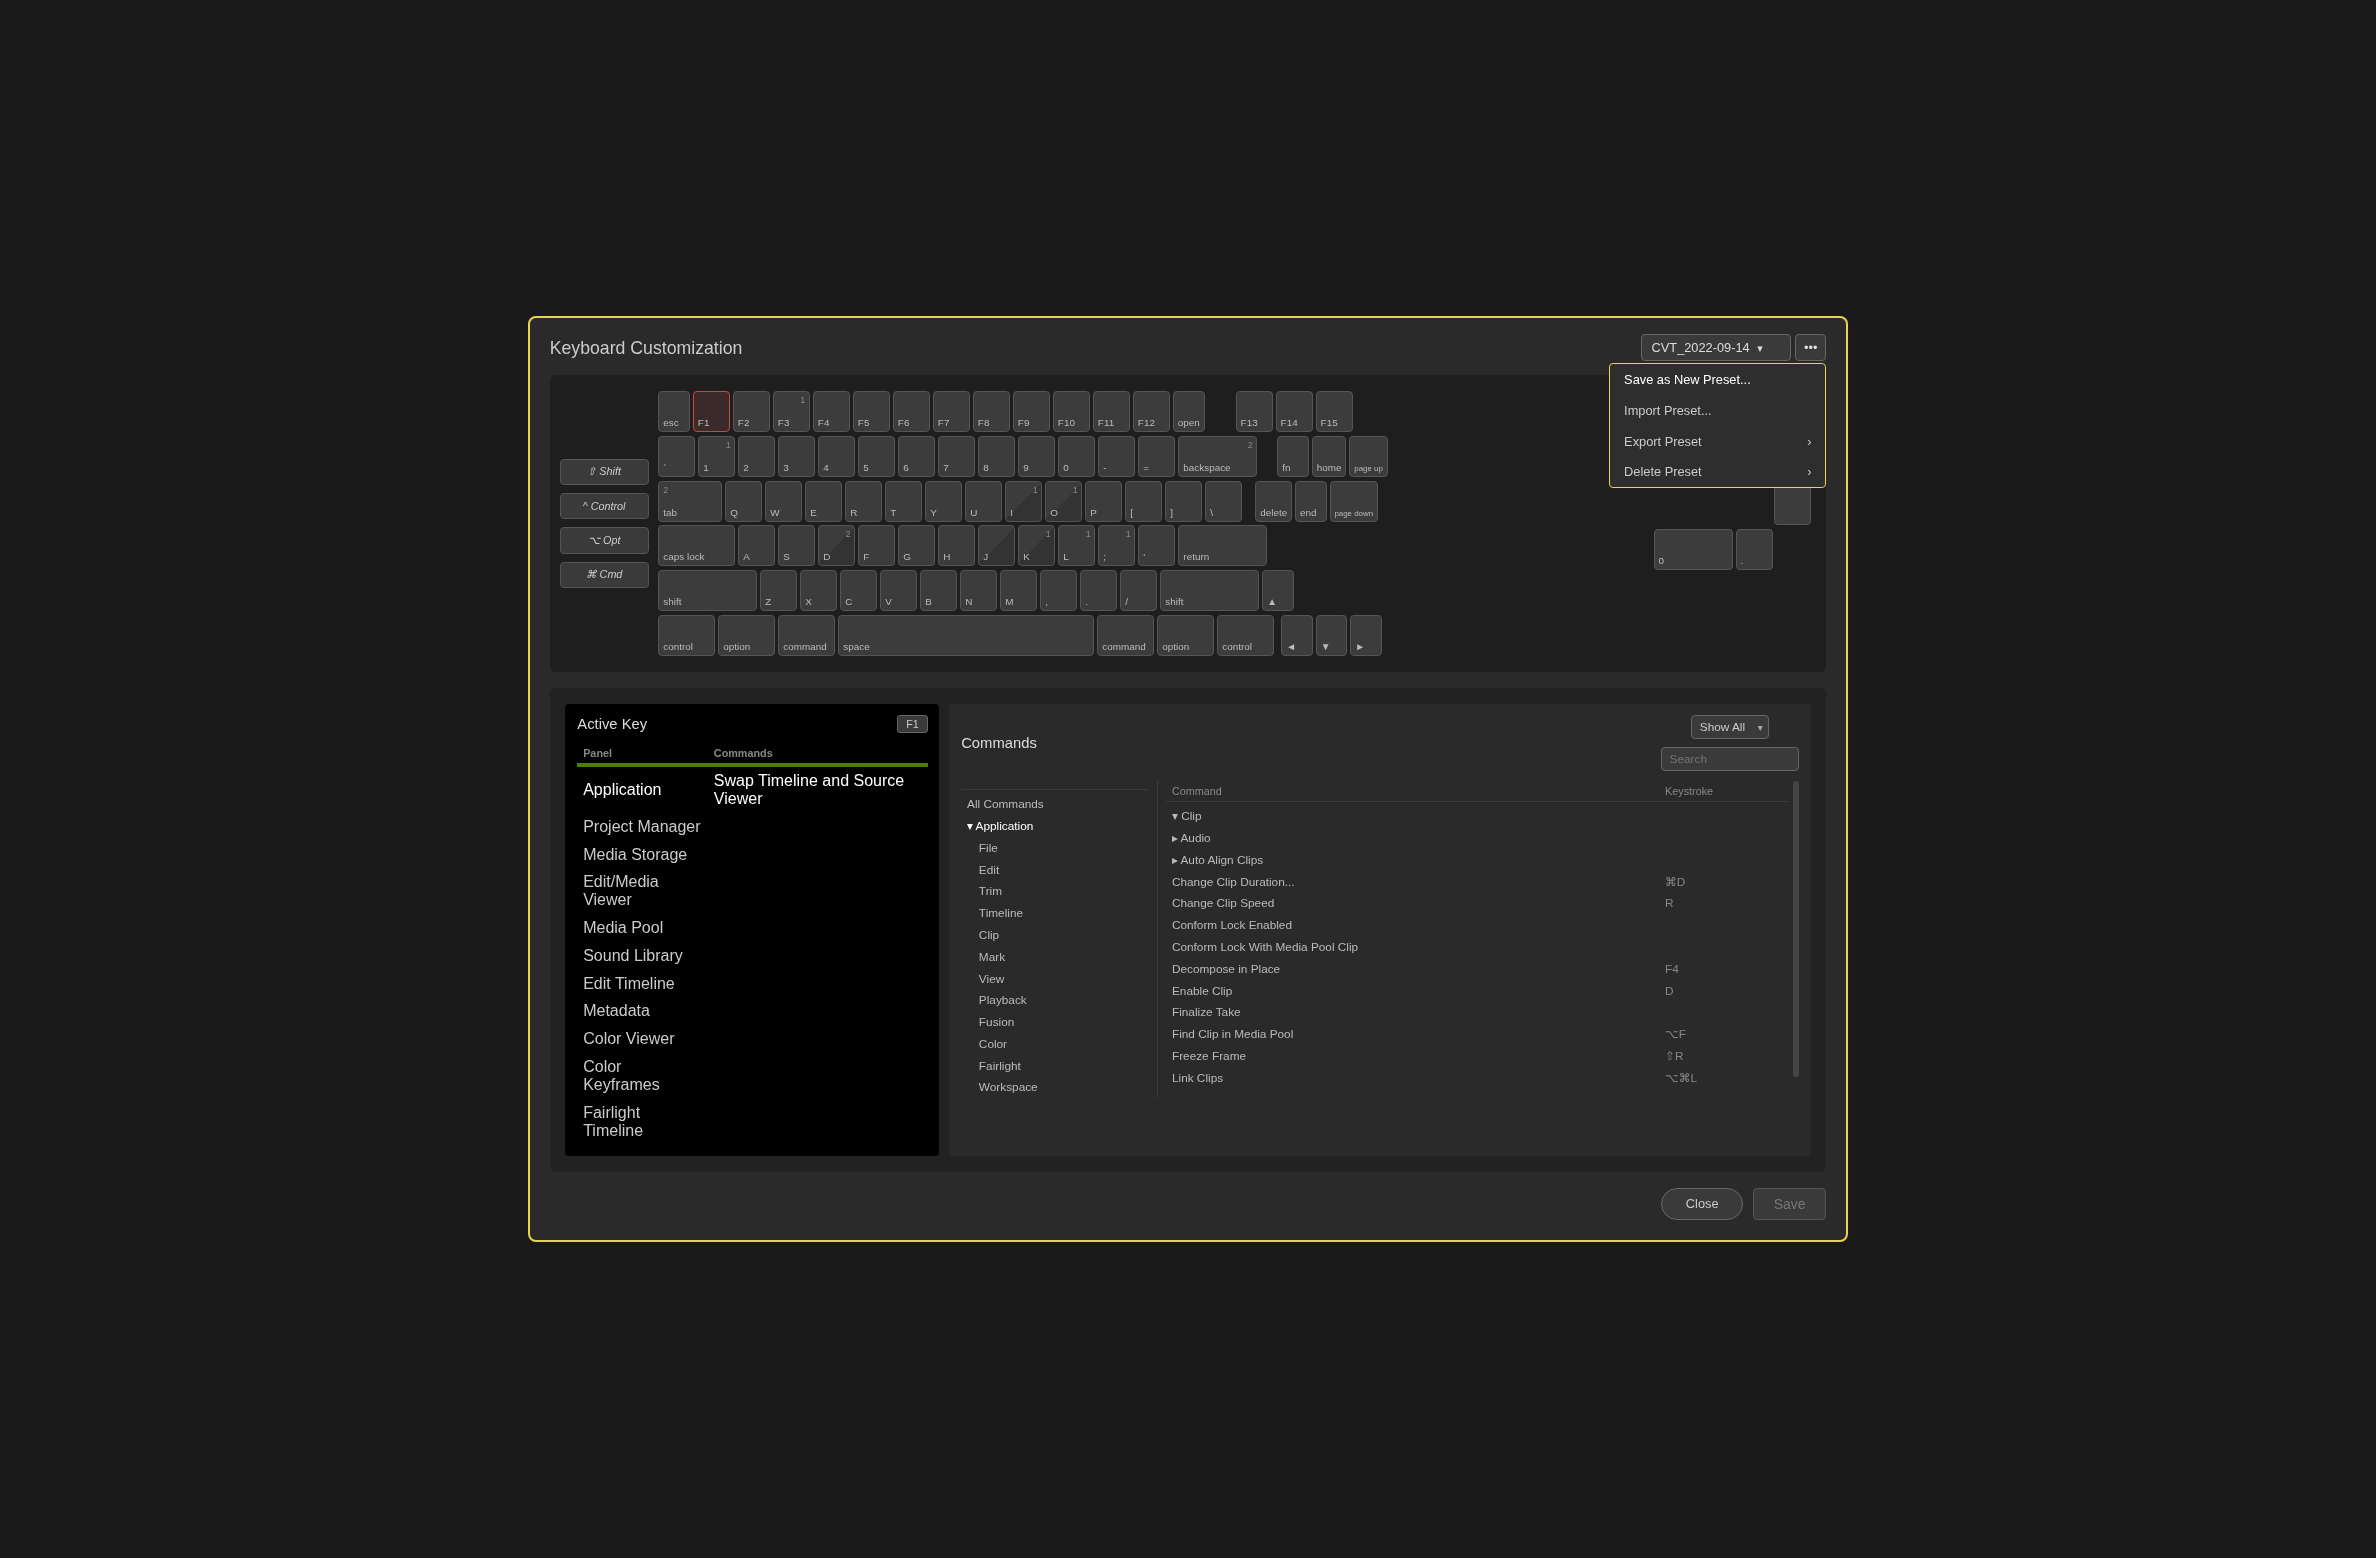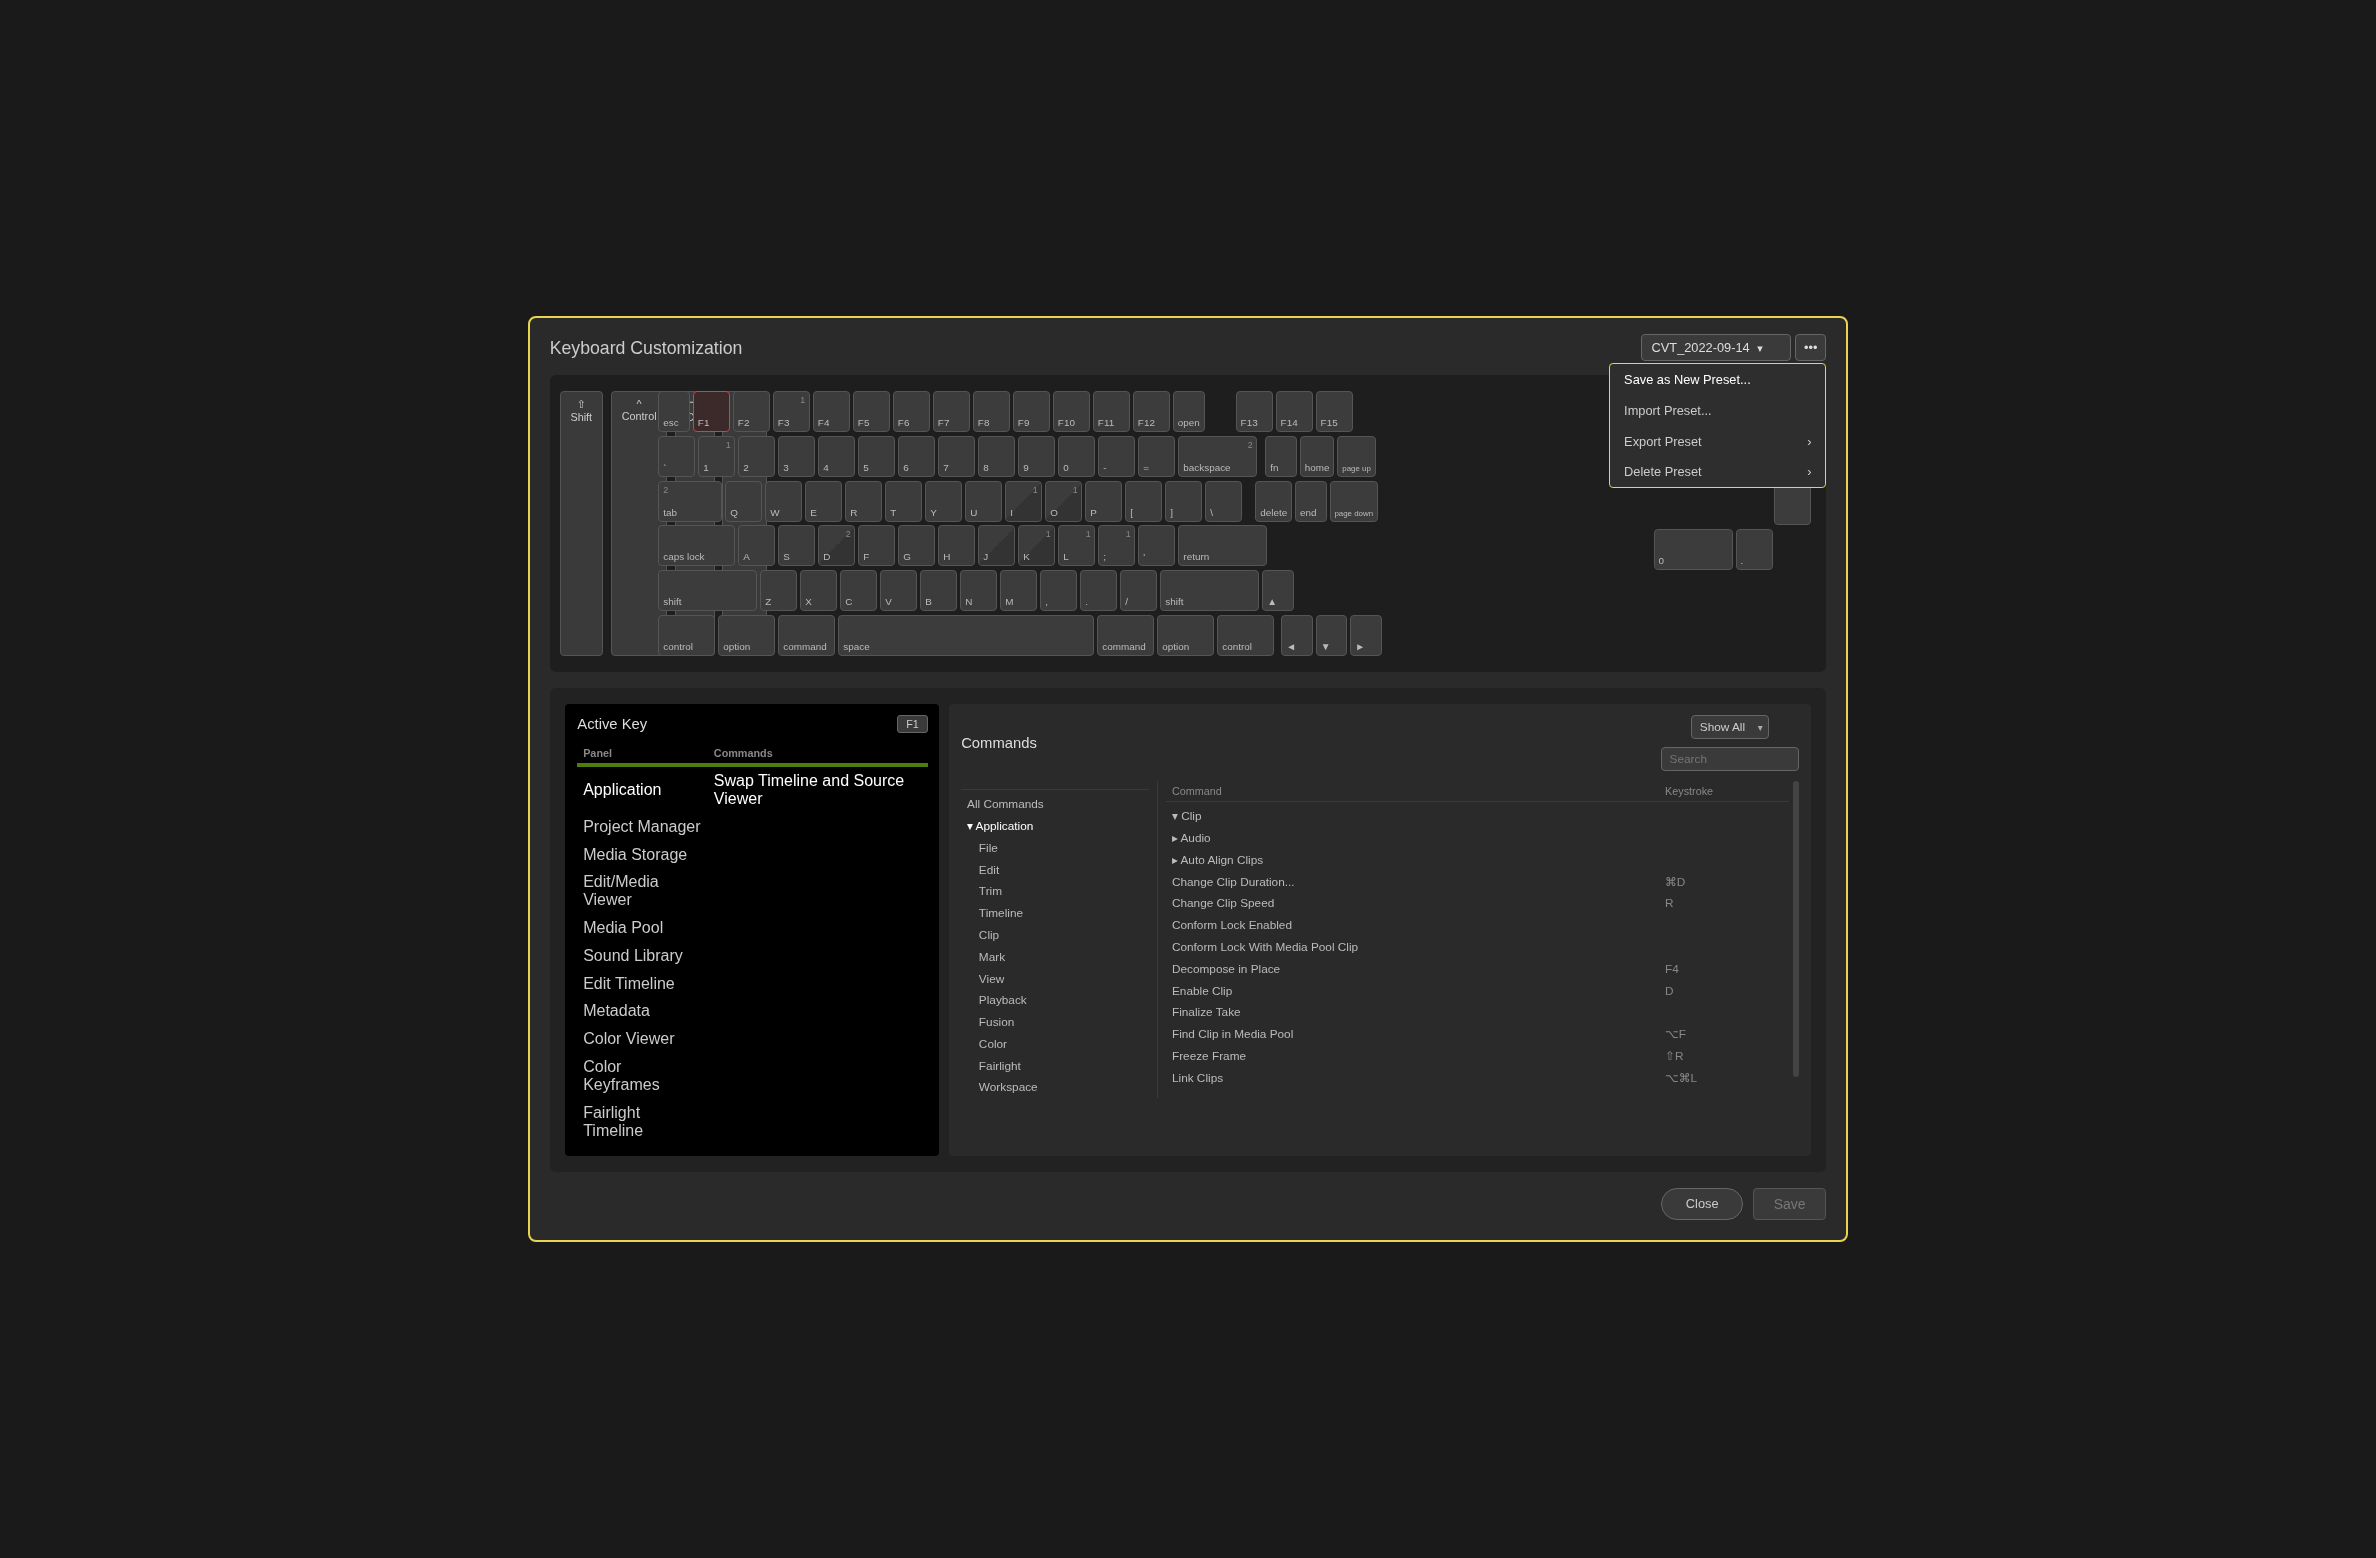--- a/index.html
+++ b/index.html
@@ -31,23 +31,25 @@
     .keyboard-section {
       background: #1e1e1e;
       border-radius: 5.9px;
       padding: 15.8px 15.8px 15.8px 9.9px;
       display: flex;
       gap: 9.9px;
       margin-bottom: 15.8px;
     }
     .modifier-keys {
       display: flex;
-      flex-direction: row;
+      flex-direction: column;
       gap: 7.9px;
+      justify-content: center;
       width: 89px;
+      font-style: italic;
     }
     .mod-key {
       background: #3a3a3a;
       border: 1px solid #555;
       border-radius: 3.9px;
       color: #ccc;
       font-size: 10.8px;
       padding: 5.9px 9.9px;
       text-align: center;
       cursor: pointer;
@@ -483,21 +485,21 @@
         <div class="key">
             <span class="key-label">-</span>
           </div>
         <div class="key">
             <span class="key-label">=</span>
           </div>
         <div class="key wide-2">
             <span class="key-num">2</span>
             <span class="key-label">backspace</span>
           </div>
-        <div style="margin-left:5px;" class="key key-small">
+        <div style="margin-left:17px;" class="key key-small">
             <span class="key-label">fn</span>
           </div>
         <div class="key key-small">
             <span class="key-label">home</span>
           </div>
         <div class="key key-small">
             <span class="key-label" style="font-size:7.9px;">page up</span>
           </div>
       </div>
 

